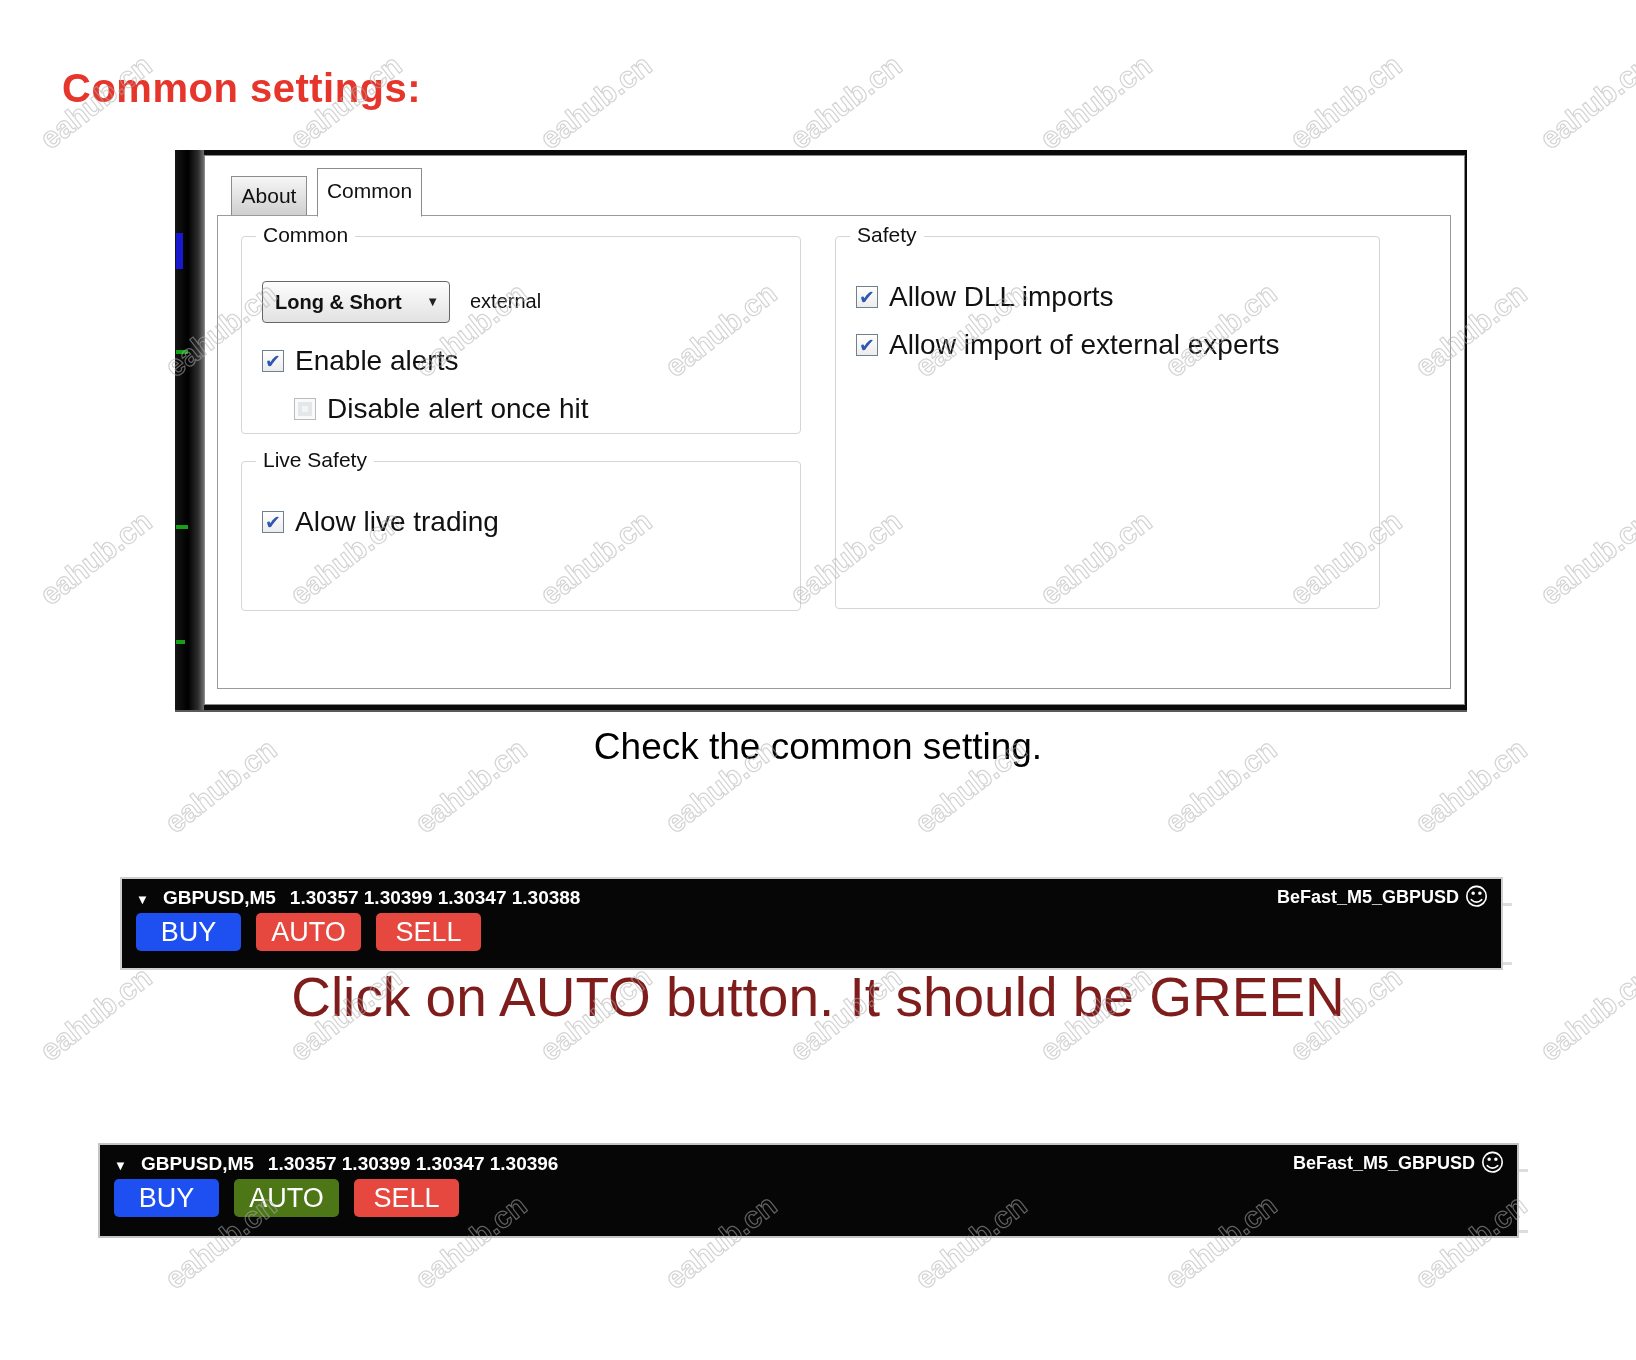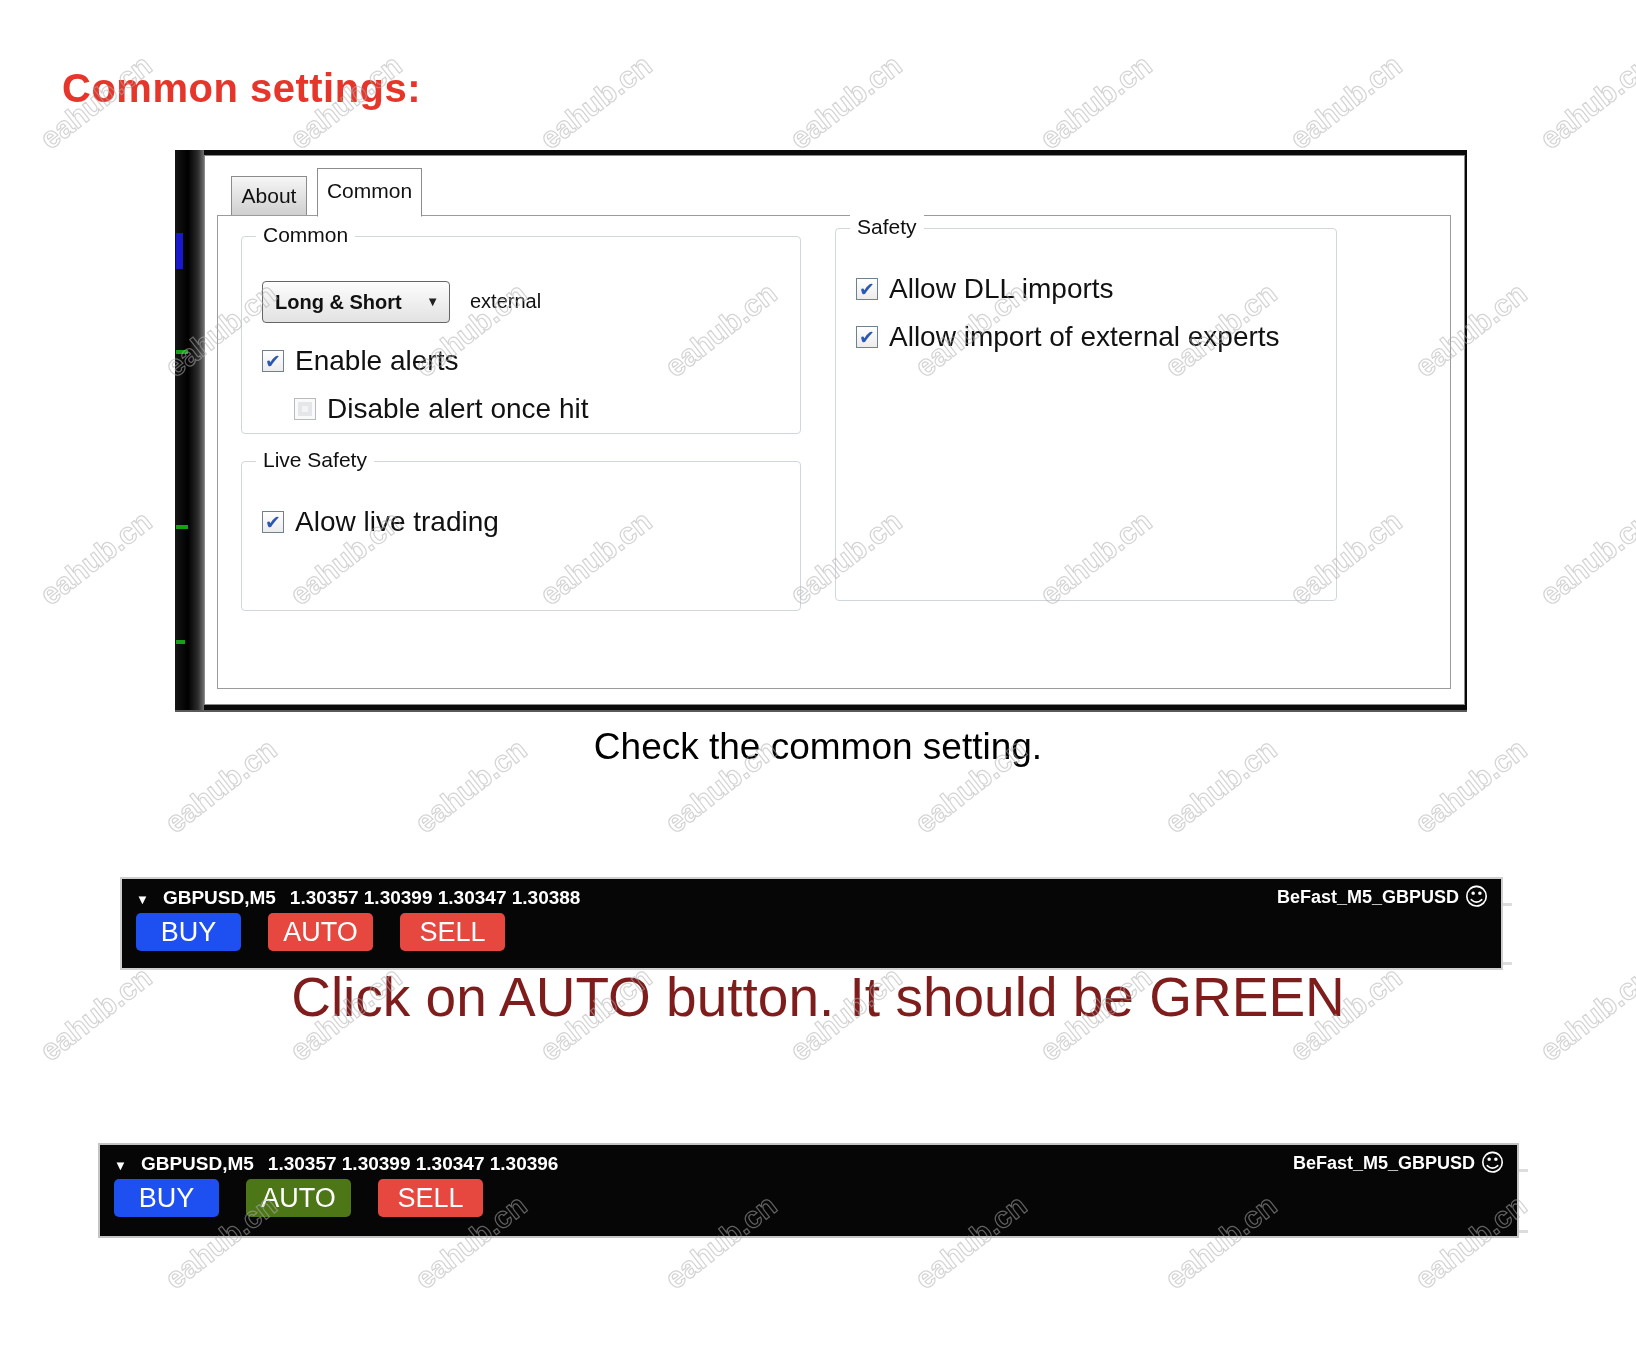--- a/index.html
+++ b/index.html
@@ -41,21 +41,21 @@
   .tab{box-sizing:border-box;text-align:center;font-size:21px;color:#111;border:1px solid #8c8c8c;}
   #tab-about{left:26px;top:20px;width:76px;height:40px;line-height:38px;background:linear-gradient(#f6f6f6,#cfcfcf);z-index:1;}
   #tab-common{left:112px;top:12px;width:105px;height:49px;line-height:44px;background:#fff;border-bottom:1px solid #fff;z-index:3;}
 
   #panel{left:12px;top:59px;width:1234px;height:474px;border:1px solid #9b9b9b;background:#fff;box-sizing:border-box;z-index:2;}
 
   .group{border:1px solid #d0d7dc;border-radius:4px;box-sizing:border-box;}
   .group-title{position:absolute;top:-14px;left:14px;background:#fff;padding:0 7px;font-size:21px;color:#101010;white-space:nowrap;}
   #grp-common{left:23px;top:20px;width:560px;height:198px;}
   #grp-live{left:23px;top:245px;width:560px;height:150px;}
-  #grp-safety{left:617px;top:12px;width:502px;height:373px;text-align:right;}
+  #grp-safety{left:617px;top:20px;width:545px;height:373px;text-align:right;}
 
   .combo{left:20px;top:44px;width:188px;height:42px;box-sizing:border-box;
     border:1px solid #666;border-radius:4px;
     background:linear-gradient(#fdfdfd,#e2e2e2);
     font-size:20px;font-weight:600;color:#111;
     line-height:40px;padding-left:12px;
     display:flex;align-items:center;justify-content:space-between;}
   .combo .arrow{font-size:13px;color:#222;padding-right:10px;line-height:40px;}
   .combo-suffix{left:228px;top:53px;font-size:20px;color:#111;}
 
@@ -69,21 +69,21 @@
   .cblabel{font-size:28px;color:#111;white-space:nowrap;}
 
   
   .bar{position:absolute;background:#060606;border:2px solid #cfcfcf;box-sizing:border-box;}
   #bar-a{left:120px;top:877px;width:1383px;height:93px;}
   #bar-b{left:98px;top:1143px;width:1421px;height:95px;border-color:#c4c4c4;}
   .ticker{position:absolute;left:14px;top:8px;color:#fff;font-size:19px;font-weight:bold;display:flex;align-items:center;gap:14px;white-space:nowrap;}
   .ticker .marker{font-size:13px;position:relative;top:1px;}
   .ea{position:absolute;right:12px;top:6px;color:#fff;font-size:18px;font-weight:bold;display:flex;align-items:center;gap:5px;}
   .ea .smiley{font-size:24px;line-height:1;font-family:"DejaVu Sans",sans-serif;}
-  .btns{position:absolute;left:14px;top:34px;display:flex;gap:27px;}
+  .btns{position:absolute;left:14px;top:34px;display:flex;gap:15px;}
   .btn{min-width:105px;height:38px;line-height:38px;text-align:center;border-radius:5px;color:#fff;font-size:27px;padding:0 8px;box-sizing:border-box;cursor:default;}
   .tick{position:absolute;right:-11px;width:9px;height:3px;background:#ddd;}
   .tick.t1{top:24px;}
   .tick.t2{bottom:3px;}
 </style>
 </head>
 <body>
 
 <div class="abs" id="heading" style="color: rgb(230, 53, 42);">Common settings:</div>
 

